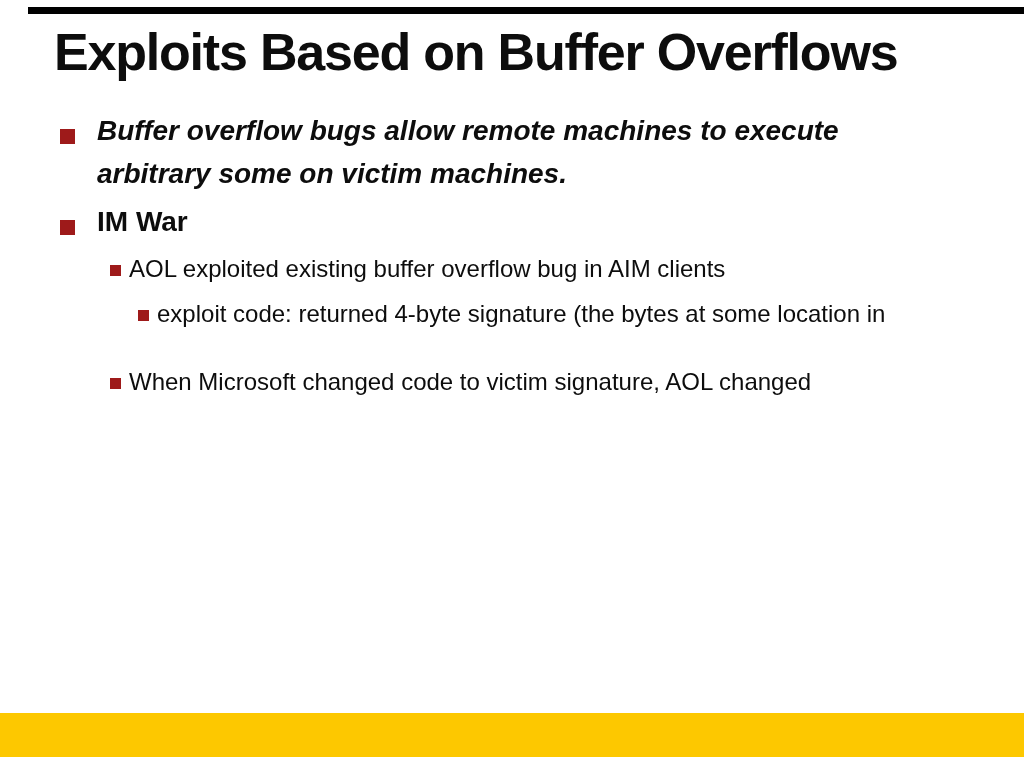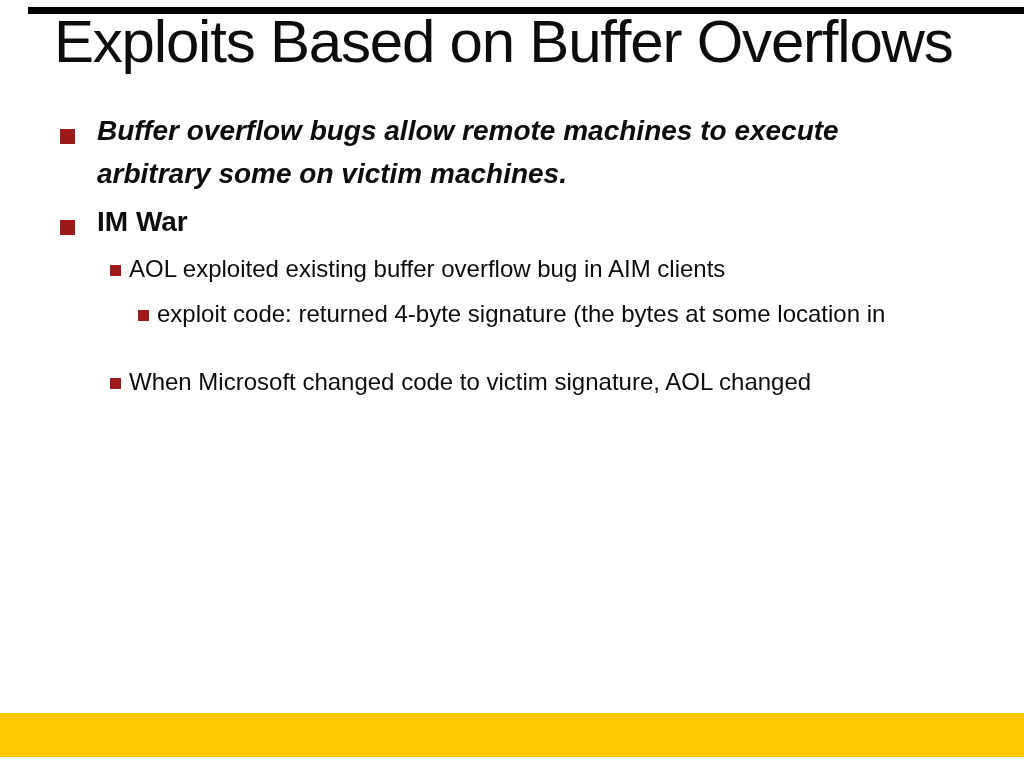--- a/index.html
+++ b/index.html
@@ -28,23 +28,23 @@
   .bottom-bar {
     position: absolute;
     left: 0;
     top: 713px;
     width: 1024px;
     height: 44px;
   }
   .title {
     position: absolute;
     left: 54px;
-    top: 16px;
-    font-size: 60px;
-    font-weight: normal;
+    top: 26px;
+    font-size: 52px;
+    font-weight: bold;
     letter-spacing: -1.2px;
     line-height: 52px;
     white-space: nowrap;
   }
   .item {
     position: absolute;
     left: 16px;
     width: 1024px;
   }
   .item-l1 {

